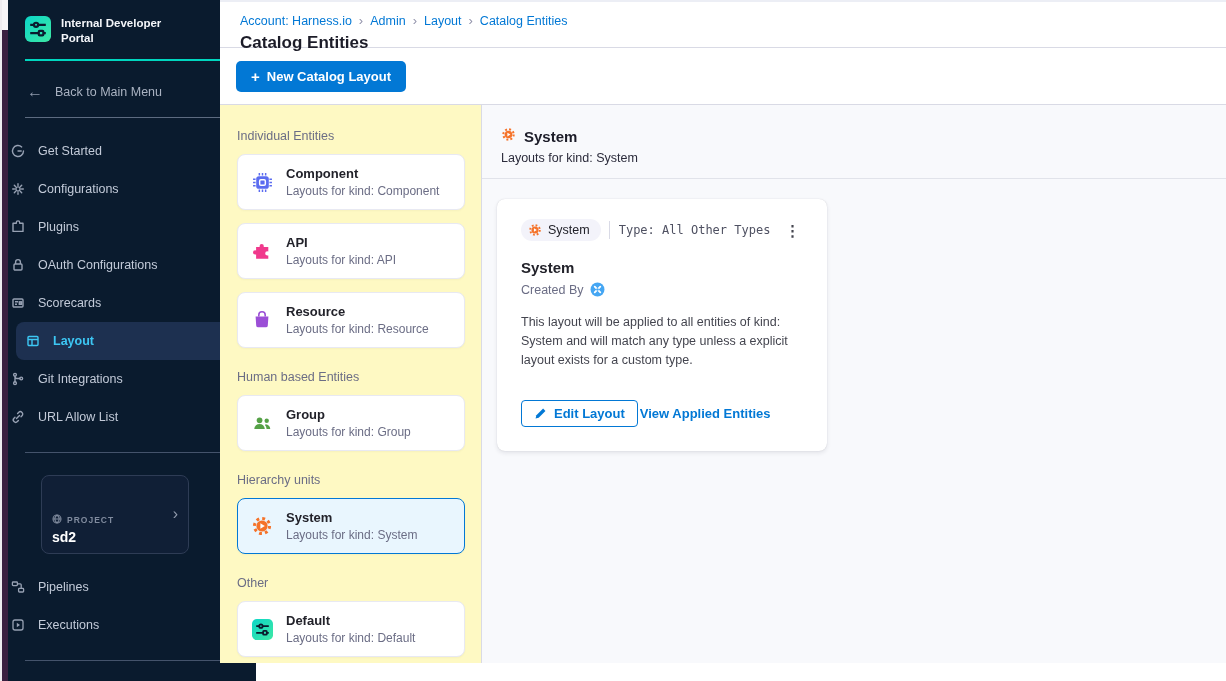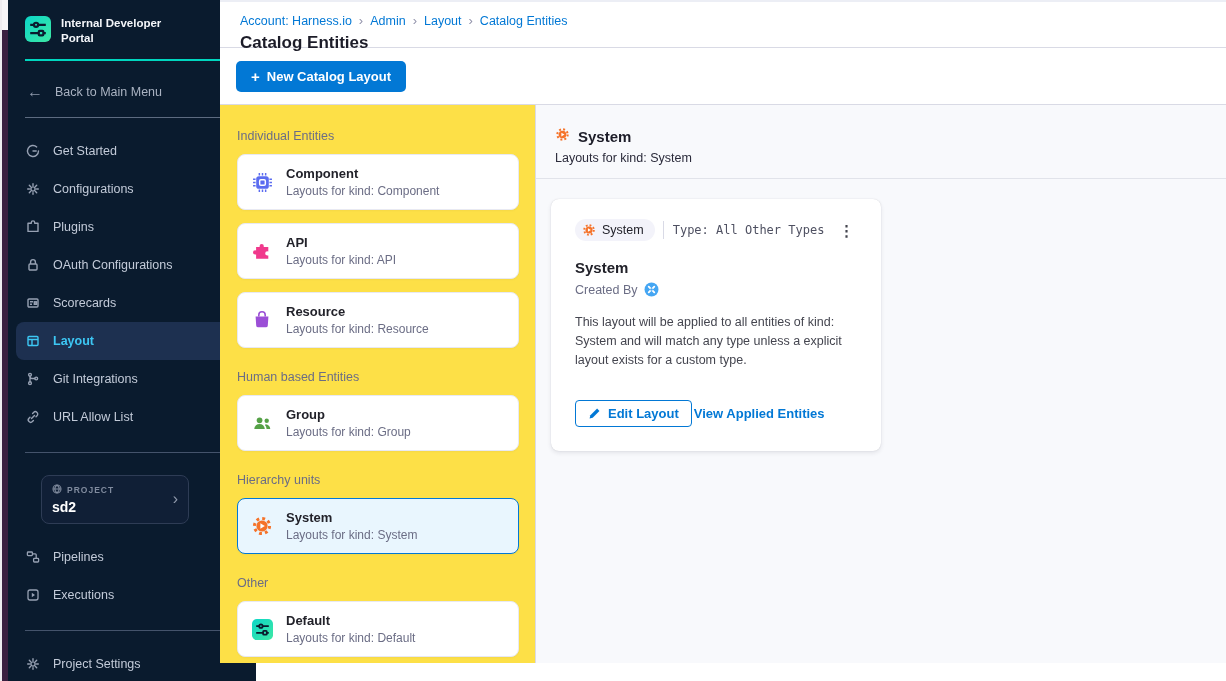--- a/index.html
+++ b/index.html
@@ -18,30 +18,30 @@
   .sb-head { padding:16px 14px 0 17px; display:flex; align-items:flex-start; gap:10px; }
   .sb-title { font-weight:bold; color:#f4f6fa; font-size:11.5px; line-height:1.3; width:112px; }
   .grid-icon { margin-left:auto; margin-top:4px; cursor:pointer; }
   .teal-rule { height:2px; background:#00d6bf; margin:13px 14px 0 17px; }
   .back-row { display:flex; align-items:center; gap:12px; padding:22px 0 0 19px;
     color:#aab3c2; cursor:pointer; }
   .back-arrow { font-size:16px; color:#8f99ab; }
   .sb-div { border-top:1px solid #5d6b80; margin:16px 14px 0 17px; }
   .sb-div.low { border-top:1px solid #44536b; }
   .nav { margin-top:14px; }
-  .nav-item { display:flex; align-items:center; gap:12px; height:38px; padding-left:17px;
+  .nav-item { display:flex; align-items:center; gap:12px; height:38px; padding-left:2px;
     cursor:pointer; color:#c3cbd9; }
   .nav-item .nav-ic { width:16px; height:16px; display:flex; align-items:center; justify-content:center; color:#97a1b3; }
   .nav-item.sel { background:#1d3050; border-radius:8px; margin:0 8px; padding-left:9px;
     color:#3dc7f4; font-weight:bold; }
   .nav-item.sel .nav-ic { color:#3dc7f4; }
   .proj-box { margin:22px 31px 0 33px; width:148px; border:1px solid #2e3c55; border-radius:8px;
     background:#101f36; padding:8px 10px; position:relative; cursor:pointer; }
   .proj-label { display:flex; align-items:center; gap:5px; color:#808b9e; font-size:8.5px;
-    letter-spacing:1px; font-weight:bold; }
+    letter-spacing:1px; font-weight:bold;margin-top:30px; }
   .proj-name { color:#fff; font-weight:bold; font-size:14px; margin-top:3px; }
   .proj-chev { position:absolute; right:10px; top:50%; transform:translateY(-50%);
     color:#8f99ab; font-size:16px; }
   .nav.lower { margin-top:14px; }
 
   
   .main { position:absolute; left:220px; top:0; right:0; height:100%; border-top:2px solid #eceef5; }
   .topbar { height:46px; background:#fff; border-bottom:1px solid #d9dae5; padding:11px 0 0 20px; }
   .crumbs { font-size:12.5px; display:flex; align-items:center; gap:7px; }
   .crumb { color:#0278d5; cursor:pointer; }
@@ -50,21 +50,21 @@
   .actionbar { height:57px; background:#fff; border-bottom:1px solid #d9dae5;
     display:flex; align-items:center; padding-left:16px; }
   .btn-primary { background:#0278d5; color:#fff; border:none; border-radius:5px;
     font-family:inherit; font-size:13px; font-weight:bold; padding:7px 15px;
     display:flex; align-items:center; gap:7px; cursor:pointer; }
   .btn-plus { font-size:15px; font-weight:bold; }
 
   .content { display:flex; height:calc(100% - 121px); }
 
   
-  .entity-col { width:316px; background:#fde047; border-right:1px solid #d9dae5;
+  .entity-col { width:262px; background:#fef9c3; border-right:1px solid #d9dae5;
     padding:24px 16px 0 17px; overflow:hidden; }
   .grp-label { color:#6b6d85; font-size:12.5px; margin-bottom:11px; }
   .ecard { border:1px solid #e8e9f2; border-radius:8px; background:#fff; height:56px;
     display:flex; align-items:center; gap:13px; padding:0 10px 0 13px; margin-bottom:13px;
     cursor:pointer; box-shadow:0 1px 2px rgba(40,41,61,.04); }
   .ecard.sel { border:1px solid #0278d5; background:#e9f6fe; }
   .eicon { width:22px; height:22px; flex:none; display:flex; align-items:center; justify-content:center; }
   .etitle { font-size:13px; font-weight:bold; color:#22222a; }
   .esub { font-size:12px; color:#6b6d85; margin-top:3px; }
   .grp-label.next { margin-top:22px; }

